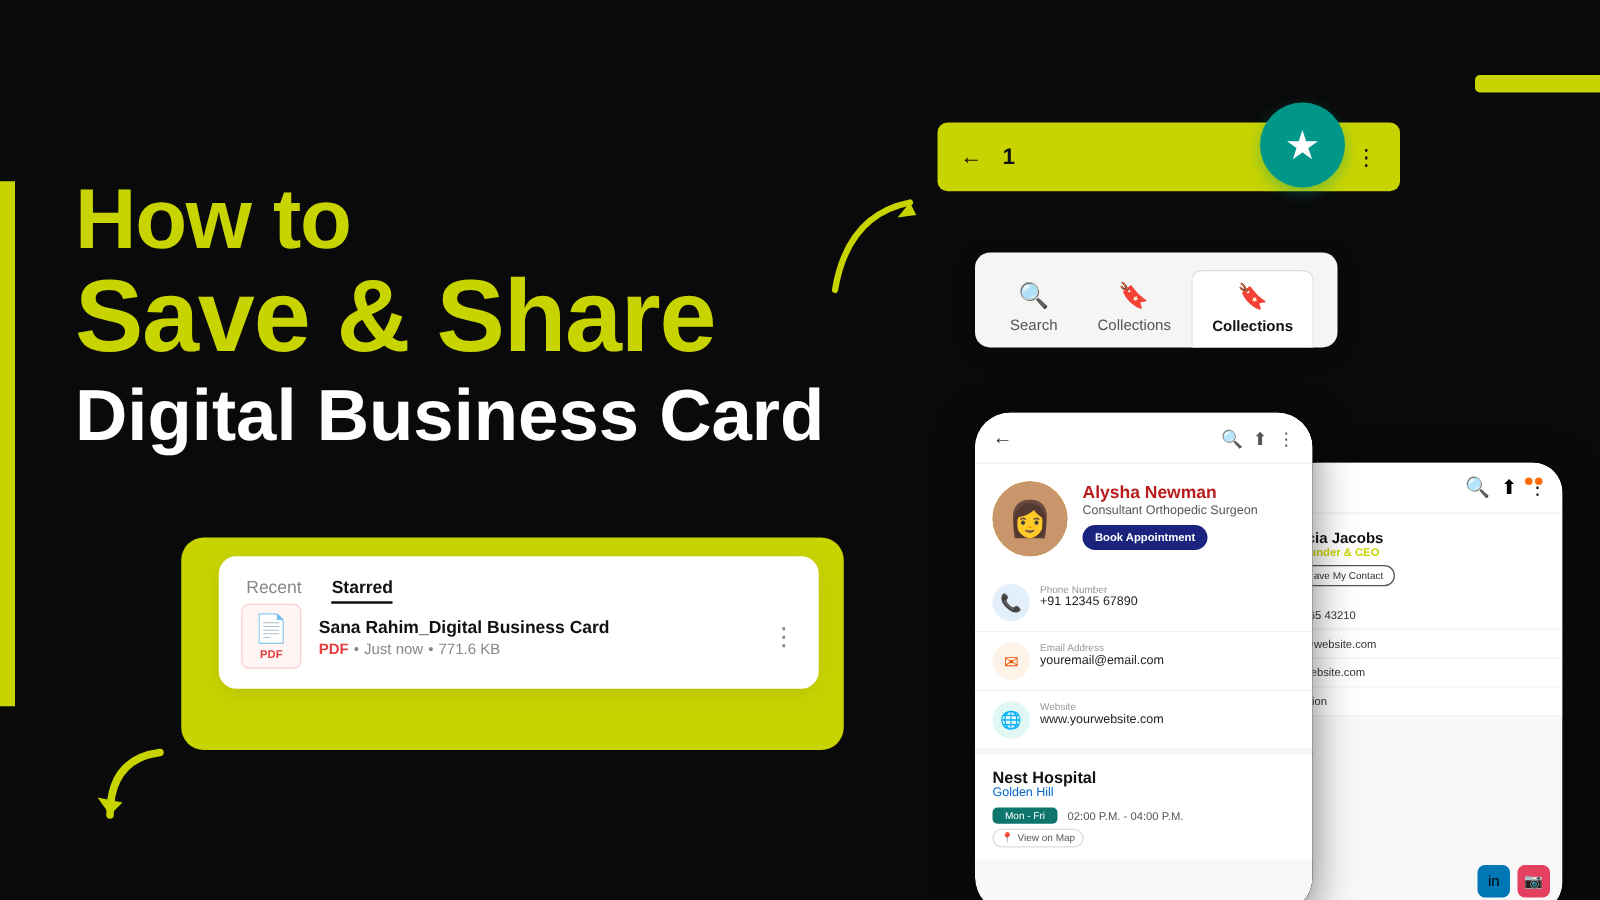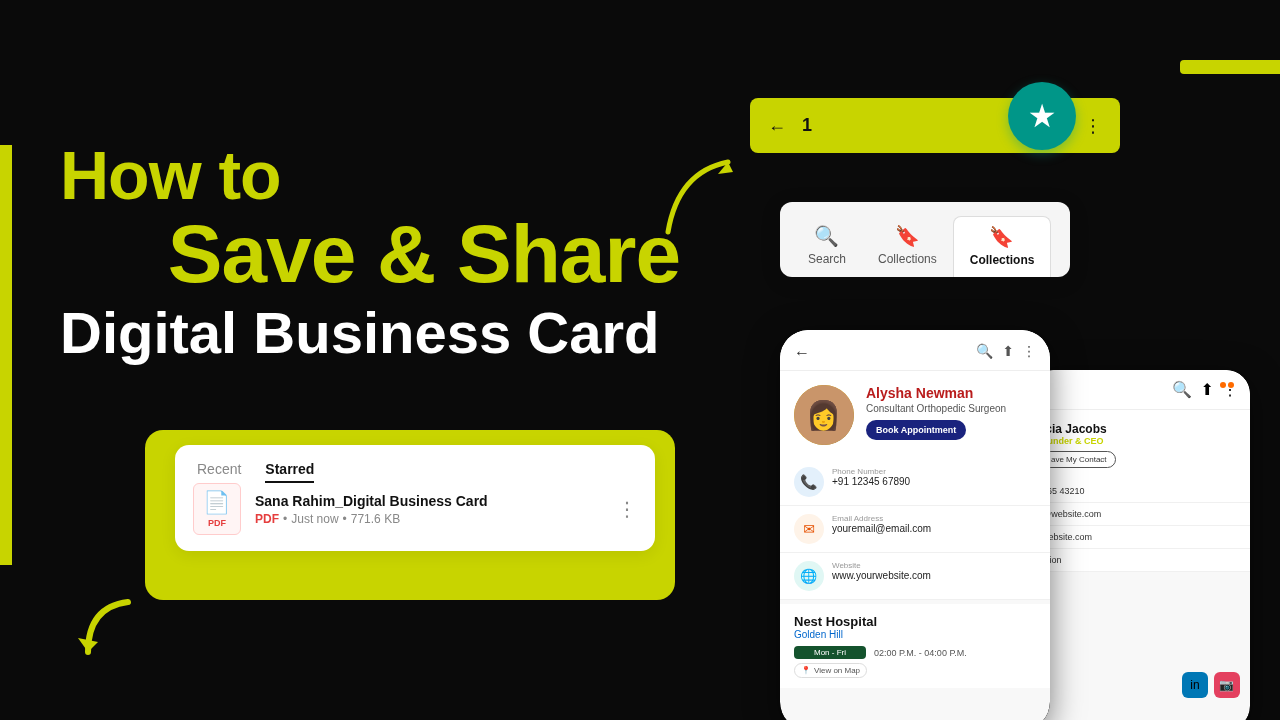--- a/index.html
+++ b/index.html
@@ -37,21 +37,20 @@
       line-height: 1.05;
       letter-spacing: -1px;
     }
 
     .title-line2 {
       font-size: 82px;
       font-weight: 900;
       color: #c8d400;
       line-height: 1.05;
       letter-spacing: -1px;
-      text-align: right;
     }
 
     .title-line3 {
       font-size: 58px;
       font-weight: 900;
       color: #ffffff;
       line-height: 1.1;
       margin-top: 4px;
     }
 
@@ -365,24 +364,24 @@
     .hospital-section {
       background: #fff;
       padding: 10px 14px;
       margin-top: 4px;
     }
 
     .hospital-name { font-size: 13px; font-weight: 700; color: #111; }
     .hospital-sub { font-size: 10px; color: #0066cc; }
     .hospital-row { display: flex; align-items: center; gap: 8px; margin-top: 6px; }
     .badge-green {
-      background: #14532d;
+      background: #0f766e;
       color: #fff;
       font-size: 8px;
-      padding: 2px 20px;
+      padding: 2px 10px;
       border-radius: 4px;
     }
     .hospital-time { font-size: 9px; color: #555; }
     .map-btn {
       display: flex;
       align-items: center;
       gap: 3px;
       font-size: 8px;
       color: #555;
       border: 1px solid #ddd;
@@ -664,20 +663,20 @@
         <div class="phone2-contact-value">@website.com</div>
       </div>
       <div class="phone2-contact-row">
         <div class="phone2-contact-value">website.com</div>
       </div>
       <div class="phone2-contact-row">
         <div class="phone2-contact-value">ation</div>
       </div>
 
 
-      <div style="position:absolute;bottom:32px;right:10px;display:flex;gap:6px;">
+      <div style="position:absolute;bottom:12px;right:10px;display:flex;gap:6px;">
         <div style="width:26px;height:26px;background:#0077b5;border-radius:6px;display:flex;align-items:center;justify-content:center;font-size:12px;">in</div>
         <div style="width:26px;height:26px;background:#e4405f;border-radius:6px;display:flex;align-items:center;justify-content:center;font-size:12px;color:#fff;">📷</div>
       </div>
     </div>
   </div>
 
 </div>
 
 </body></html>

